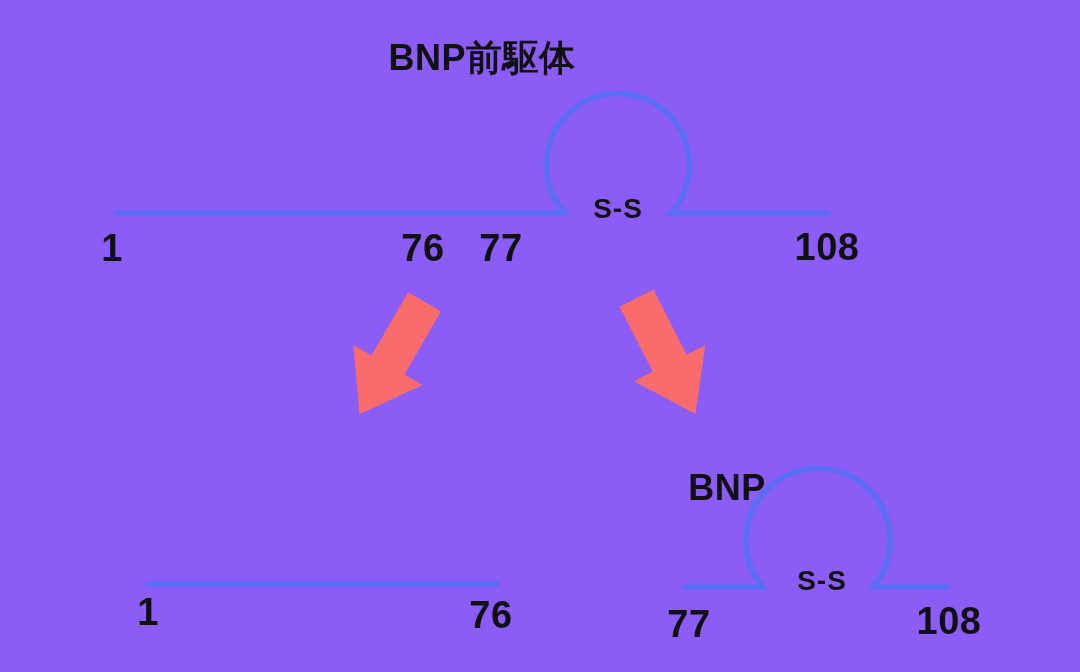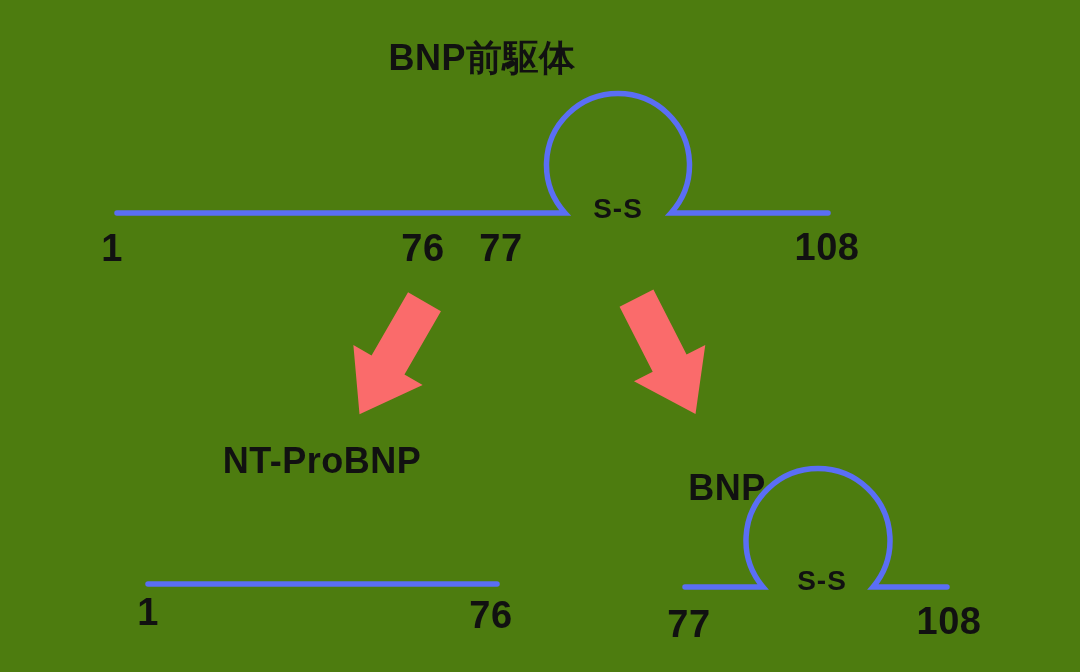--- a/index.html
+++ b/index.html
@@ -1,19 +1,19 @@
 <!DOCTYPE html>
 <html><head>
 <meta charset="utf-8">
 <style>
   html,body{margin:0;padding:0;background:#ffffff;}
   #stage{
     position:relative;
     width:1080px;height:672px;
-    background:#4d7c0f;
+    background:#8b5cf6;
     overflow:hidden;
     font-family:"Liberation Sans","DejaVu Sans",sans-serif;
   }
   #diagram-svg{position:absolute;left:0;top:0;}
   .lbl{
     position:absolute;
     transform:translateX(-50%);
     font-weight:700;
     line-height:1;
     white-space:nowrap;
@@ -40,21 +40,20 @@
     <polygon points="-65,-19 8,-19 8,-40 65,0 8,40 8,19 -65,19" transform="translate(666,356) rotate(63)" fill="#fa6b6b"></polygon>
   </svg>
 
   <div class="lbl title" style="left:482px;top:40px;">BNP前駆体</div>
   <div class="lbl ss" style="left:618px;top:195px;">S-S</div>
   <div class="lbl num" style="left:112px;top:229px;">1</div>
   <div class="lbl num" style="left:423px;top:229px;">76</div>
   <div class="lbl num" style="left:501px;top:229px;">77</div>
   <div class="lbl num" style="left:827px;top:228px;">108</div>
 
-  <div class="lbl title" style="left:322px;top:443px;">NT-ProBNP</div>
   <div class="lbl num" style="left:148px;top:593px;">1</div>
   <div class="lbl num" style="left:491px;top:596px;">76</div>
 
   <div class="lbl title" style="left:727px;top:446px;margin-top:24px;">BNP</div>
   <div class="lbl ss" style="left:822px;top:567px;">S-S</div>
   <div class="lbl num" style="left:689px;top:605px;">77</div>
   <div class="lbl num" style="left:949px;top:602px;">108</div>
 
 </div>
 

